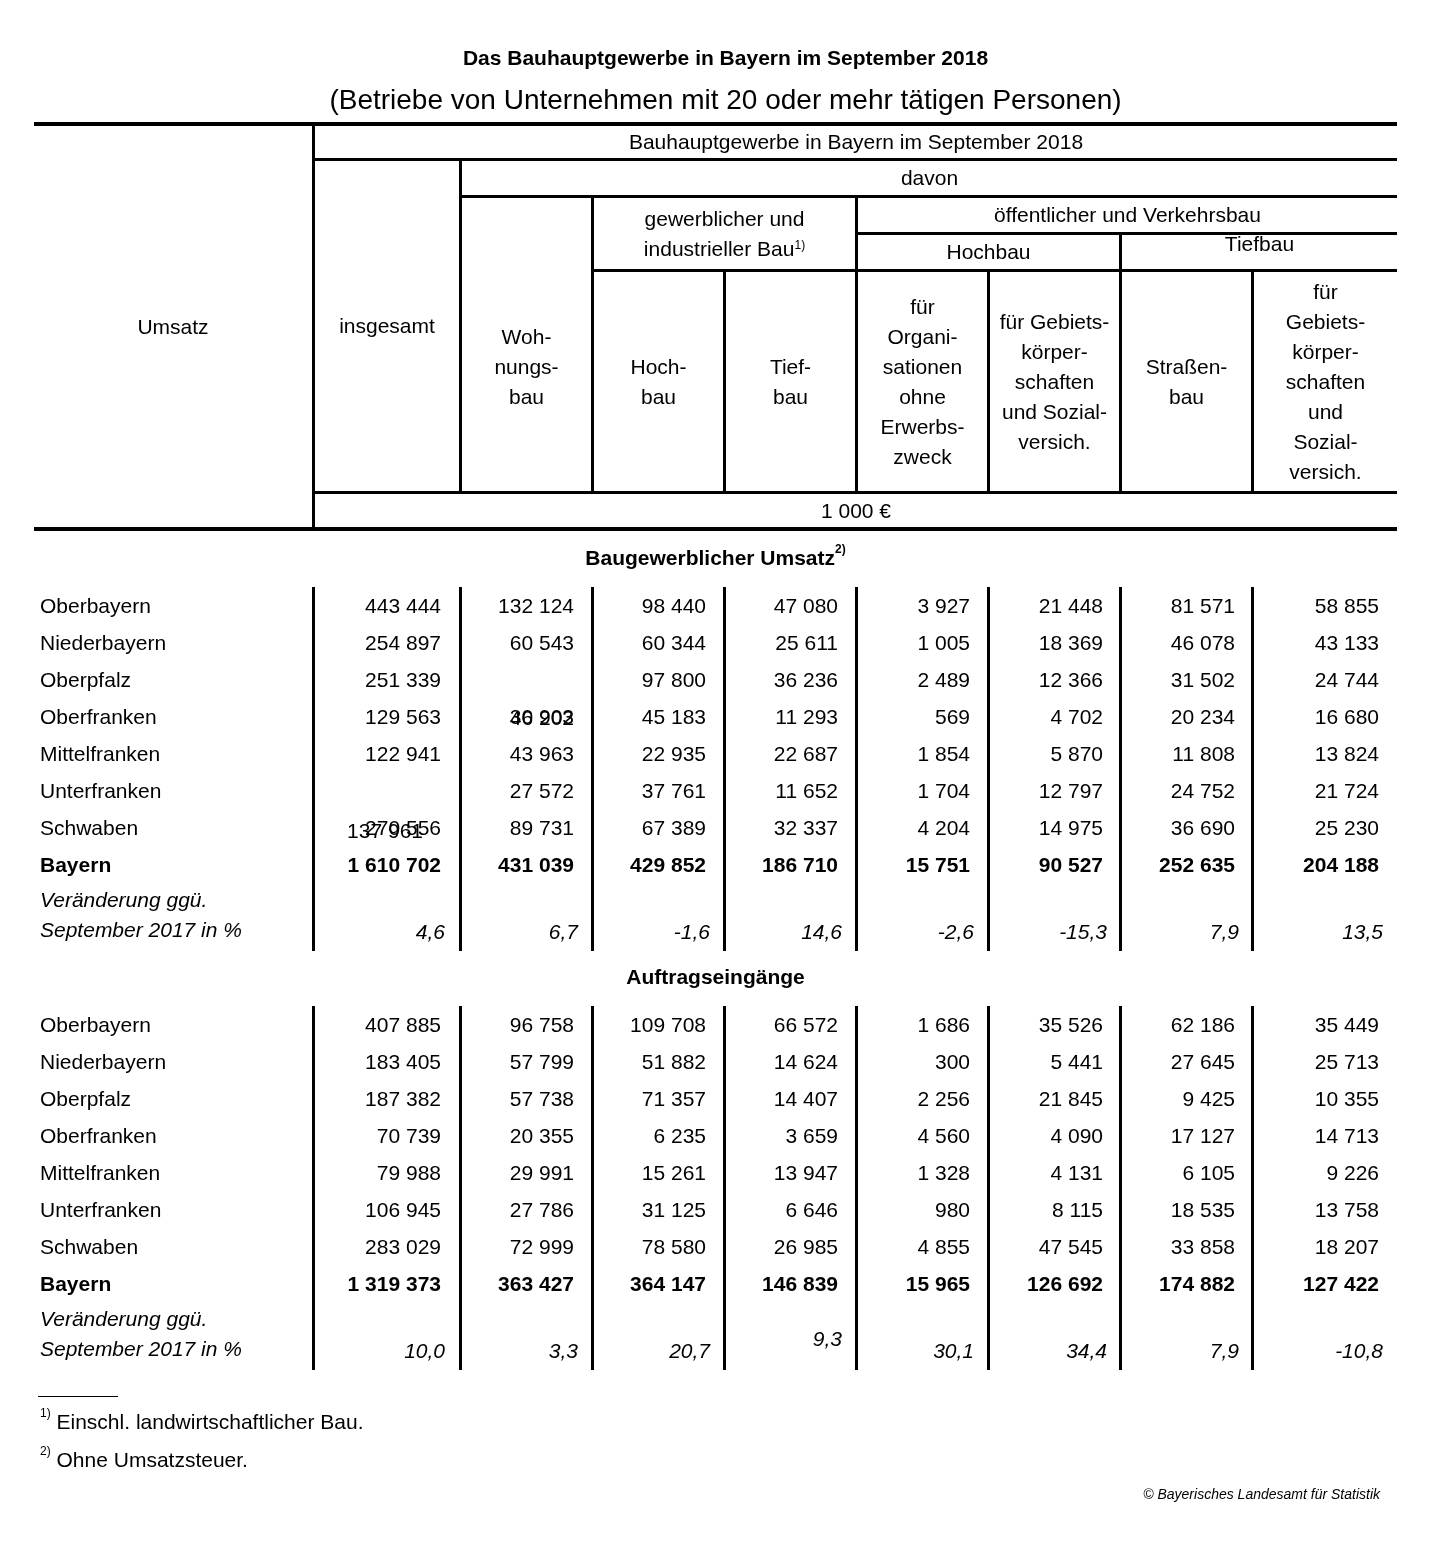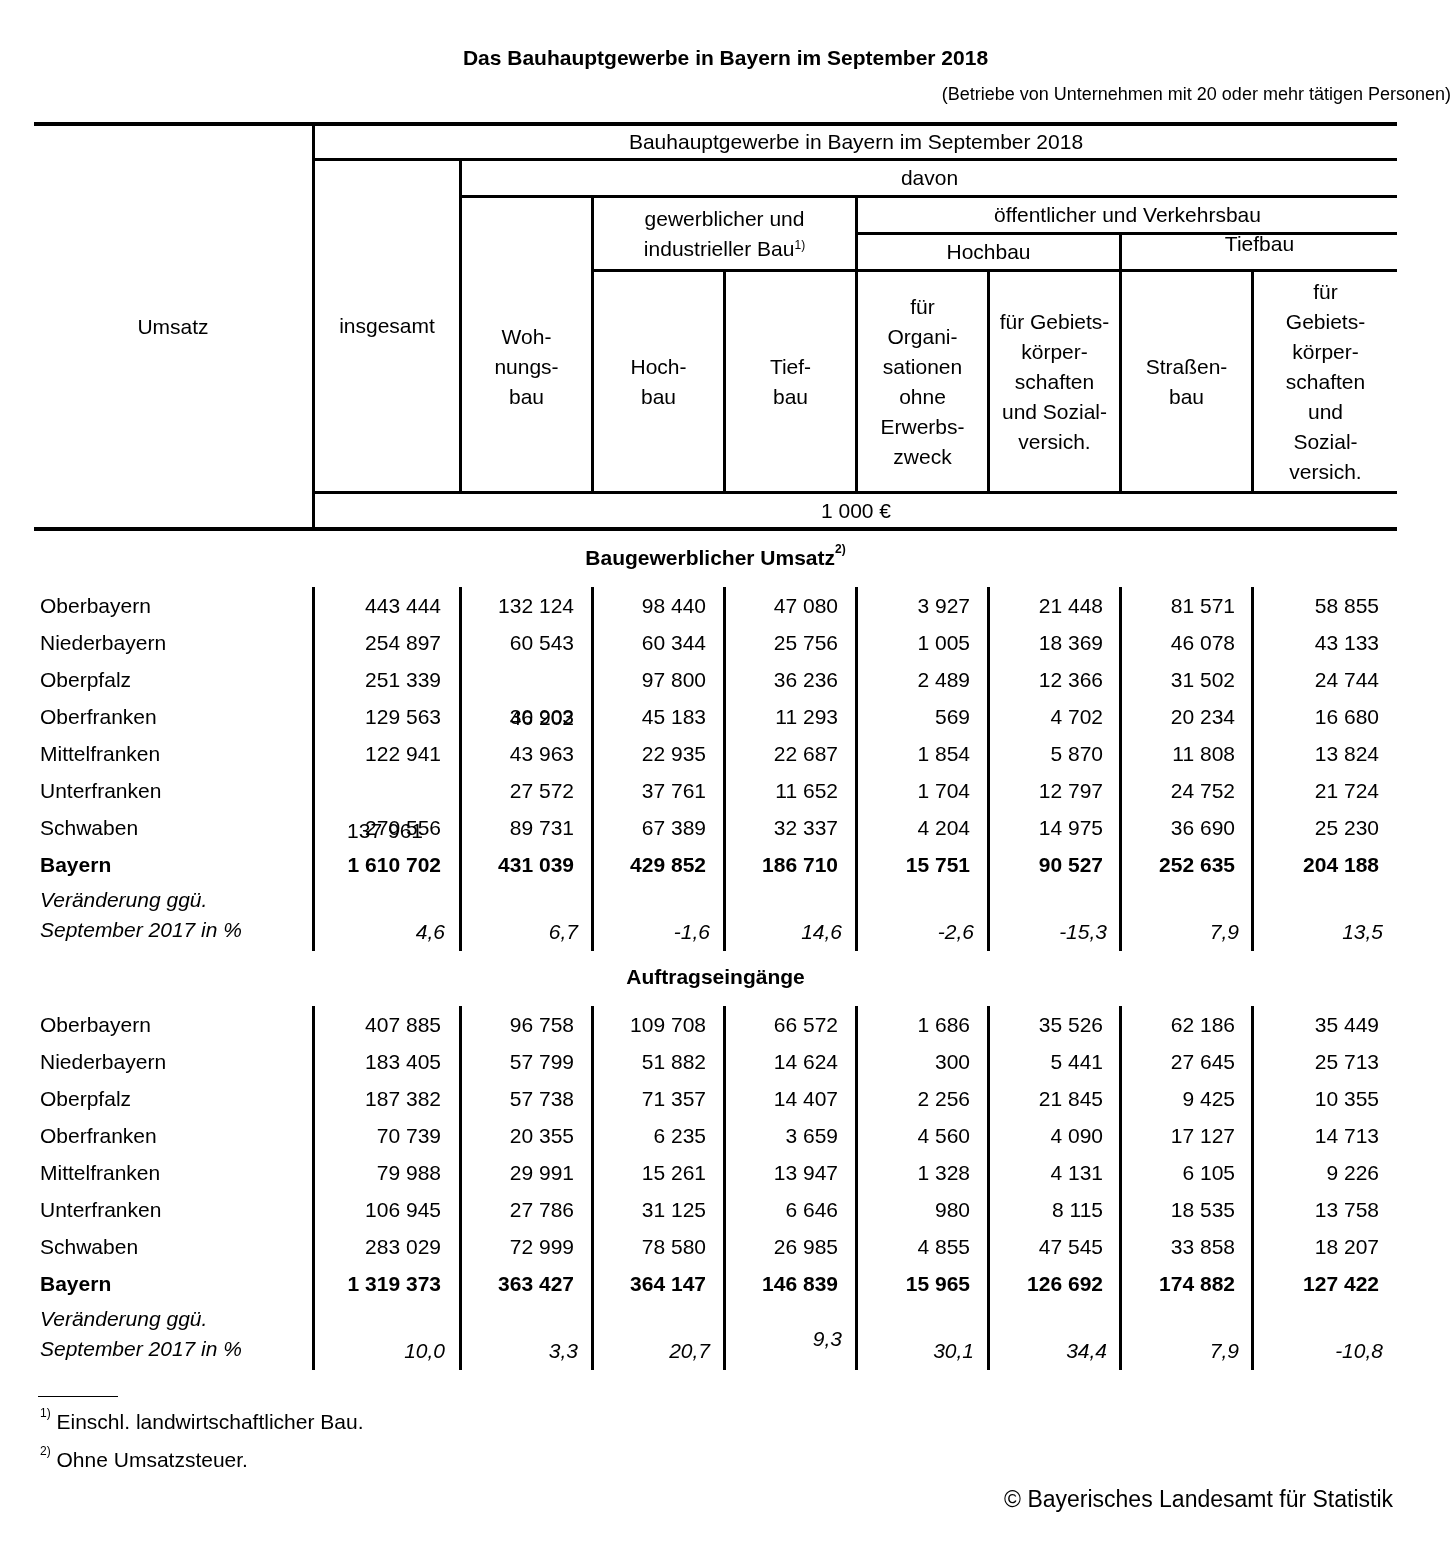--- a/index.html
+++ b/index.html
@@ -1,31 +1,31 @@
 <!DOCTYPE html>
 <html><head>
 <meta charset="utf-8">
 <style>
   html, body { margin: 0; padding: 0; background: #ffffff; }
   body { width: 1451px; height: 1568px; position: relative; font-family: "Liberation Sans", sans-serif; color: #000; font-size: 21px; }
   .title { position: absolute; left: 0; width: 1451px; top: 46px; text-align: center; font-weight: bold; font-size: 21px; }
-  .subtitle { position: absolute; left: 0; width: 1451px; top: 84px; text-align: right; font-size: 18px; }
+  .subtitle { position: absolute; left: 0; width: 1451px; top: 84px; text-align: center; font-size: 28px; }
   .hline { position: absolute; background: #000; }
   .vline { position: absolute; background: #000; width: 3px; }
   .hcell { position: absolute; display: flex; align-items: center; justify-content: center; text-align: center; line-height: 30px; font-size: 21px; }
   .section-title { position: absolute; left: 34px; width: 1363px; text-align: center; font-weight: bold; font-size: 21px; }
   .row { position: absolute; left: 0; width: 1451px; height: 37px; }
   .row .label { position: absolute; left: 40px; top: 0; line-height: 37px; white-space: nowrap; }
   .row .val { position: absolute; top: 0; line-height: 37px; text-align: right; white-space: nowrap; }
   .row.total { font-weight: bold; }
   .row.change .label { font-style: italic; line-height: 30px; }
   .row.change .val { font-style: italic; }
   sup { font-size: 12px; vertical-align: top; position: relative; top: -4px; }
   .footnote { position: absolute; left: 40px; font-size: 21px; }
-  .copyright { position: absolute; right: 58px; top: 1486px; font-size: 23px; }
+  .copyright { position: absolute; right: 71px; top: 1486px; font-size: 14px; font-style: italic; }
 </style>
 </head>
 <body>
 
 <div class="title">Das Bauhauptgewerbe in Bayern im September 2018</div>
 <div class="subtitle">(Betriebe von Unternehmen mit 20 oder mehr tätigen Personen)</div>
 
 <div class="hline" style="left:34px;top:122px;width:1363px;height:4px;"></div>
 <div class="hline" style="left:314px;top:158px;width:1083px;height:3px;"></div>
 <div class="hline" style="left:461px;top:195px;width:936px;height:3px;"></div>
@@ -118,21 +118,21 @@
       <div class="val" style="right: 481px;">3 927</div>
       <div class="val" style="right: 348px;">21 448</div>
       <div class="val" style="right: 216px;">81 571</div>
       <div class="val" style="right: 72px;">58 855</div>
     </div>
     <div class="row " style="top: 624px;">
       <div class="label">Niederbayern</div>
       <div class="val" style="right: 1010px;">254 897</div>
       <div class="val" style="right: 877px;">60 543</div>
       <div class="val" style="right: 745px;">60 344</div>
-      <div class="val" style="right: 613px;">25 756</div>
+      <div class="val" style="right: 613px;">25 611</div>
       <div class="val" style="right: 481px;">1 005</div>
       <div class="val" style="right: 348px;">18 369</div>
       <div class="val" style="right: 216px;">46 078</div>
       <div class="val" style="right: 72px;">43 133</div>
     </div>
     <div class="row " style="top: 661px;">
       <div class="label">Oberpfalz</div>
       <div class="val" style="right: 1010px;">251 339</div>
       <div class="val" style="right: 877px; margin-top: 38px;">46 202</div>
       <div class="val" style="right: 745px;">97 800</div>

